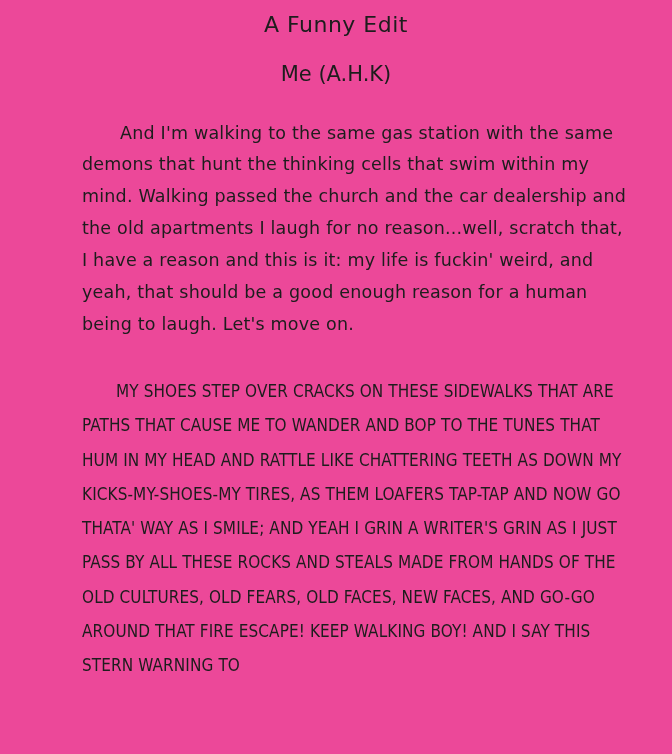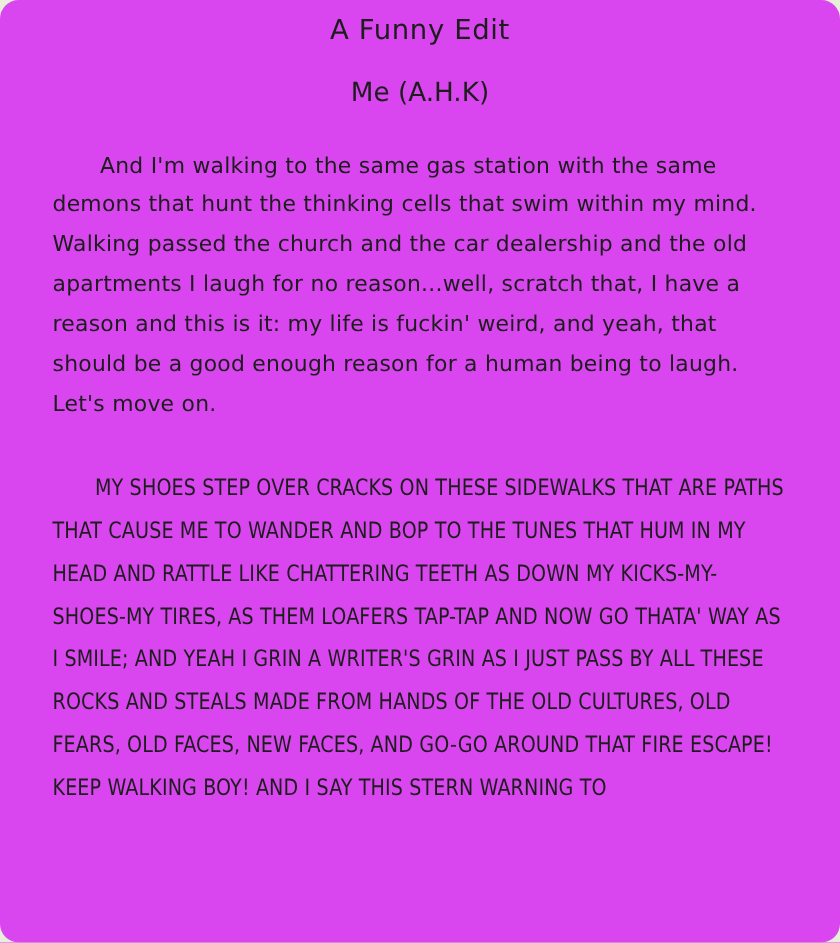--- a/index.html
+++ b/index.html
@@ -12,22 +12,21 @@
     background: #e9eeda;
     font-family: "DejaVu Sans", sans-serif;
     color: #1d1d1d;
     overflow: hidden;
   }
   .page {
     width: 672px;
     height: 754px;
     box-sizing: border-box;
     padding: 8px 42px 0 42px;
-    background: #d946ef;
-    border-radius: 15px;
+    background: #ec4899;
   }
   .title-block {
     text-align: center;
   }
   .doc-title {
     font-size: 22px;
     letter-spacing: 0.5px;
     margin: 4px 0 0 0;
     line-height: 1.2;
   }
@@ -36,20 +35,21 @@
     margin: 24px 0 0 0;
     line-height: 1.2;
   }
   .author {
     font-size: 21px;
     margin: 24px 0 0 0;
     line-height: 1.2;
   }
   .body-block {
     margin-top: 30px;
+    margin-left: 40px;
   }
   .para-normal {
     font-size: 17.5px;
     line-height: 1.82;
     text-align: left;
     margin: 0;
     letter-spacing: 0.2px;
     text-indent: 38px;
   }
   .spacer {

